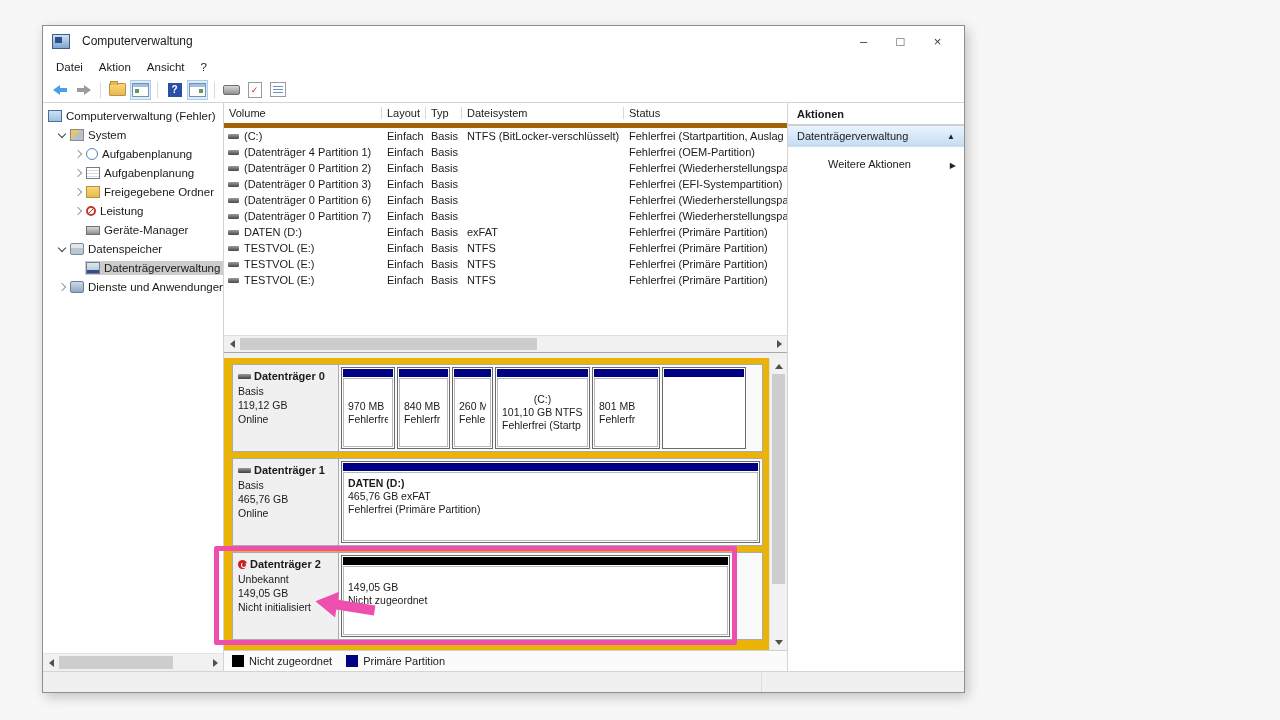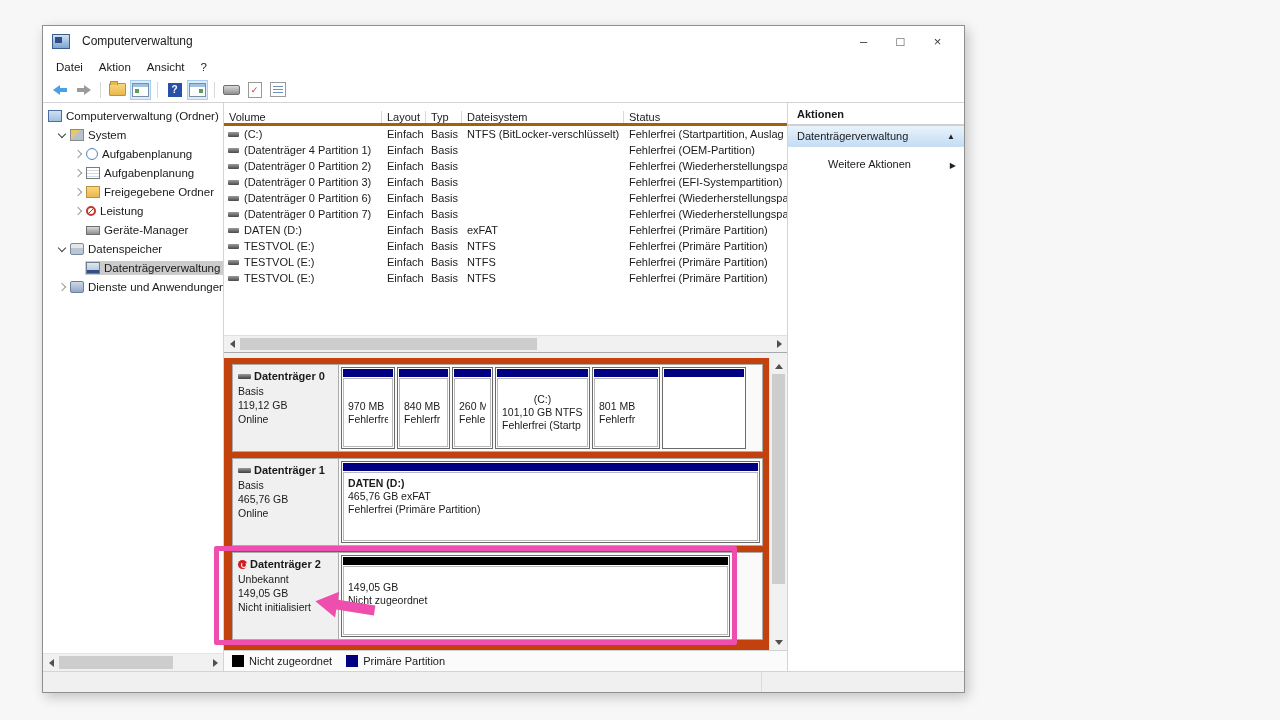--- a/index.html
+++ b/index.html
@@ -76,30 +76,30 @@
   .tri-l{width:0;height:0;border:4px solid transparent;border-right:5px solid #505050;border-left:none}
   .tri-r{width:0;height:0;border:4px solid transparent;border-left:5px solid #505050;border-right:none}
   .tri-u{width:0;height:0;border:4px solid transparent;border-bottom:5px solid #505050;border-top:none}
   .tri-d{width:0;height:0;border:4px solid transparent;border-top:5px solid #505050;border-bottom:none}
   .sb-track{flex:1;position:relative}
   .sb-thumb{position:absolute;background:#cdcdcd}
   .tree-hscroll{position:absolute;left:0;right:0;bottom:0;height:17px;border-top:1px solid #e4e4e4}
   
   .center{flex:1;min-width:0;display:flex;flex-direction:column;border-right:1px solid #d4d4d4;background:#fff}
   .voltable{height:232px;flex:0 0 auto;overflow:hidden;font-size:11px}
-  .vhead{display:flex;height:20px;align-items:flex-end;border-bottom:3px solid #a16207}
+  .vhead{display:flex;height:20px;align-items:center;border-bottom:5px solid #a16207}
   .vh{display:flex;align-items:center;padding-left:5px;border-right:1px solid #d9d9d9;box-sizing:border-box;flex:0 0 auto;white-space:nowrap;overflow:hidden}
   .vrow{display:flex;height:16px;align-items:center;white-space:nowrap}
   .vc{padding-left:5px;box-sizing:border-box;flex:0 0 auto;overflow:hidden;display:flex;align-items:center}
   .c0{width:158px}.c1{width:44px}.c2{width:36px}.c3{width:162px}.c4{flex:1 1 auto;min-width:0}
   .dico{width:11px;height:5px;background:linear-gradient(#9a9a9a,#4a4a4a);border-radius:1px;margin:0 5px 0 4px;flex:0 0 auto}
   .list-hscroll{border-top:1px solid #e0e0e0;border-bottom:1px solid #a8a8a8;flex:0 0 auto}
   .splitter{height:5px;background:#f0f0f0;flex:0 0 auto}
   
-  .graph{flex:1;position:relative;background:#c2410c;padding:6px 24px 0 8px;overflow:hidden;min-height:0}
+  .graph{flex:1;position:relative;background:#eab308;padding:6px 24px 0 8px;overflow:hidden;min-height:0}
   .disk-row{display:flex;border:1px solid #ababab;margin-bottom:6px;background:#fafafa;height:88px;box-sizing:border-box}
   .dlabel{width:106px;flex:0 0 auto;background:#f0f0f0;border-right:1px solid #ababab;padding:4px 5px;font-size:10.5px;line-height:14px;box-sizing:border-box}
   .dname{font-weight:bold;font-size:11px;display:flex;align-items:center;gap:3px;margin-bottom:1px;white-space:nowrap}
   .dico2{width:13px;height:5px;background:linear-gradient(#9a9a9a,#3f3f3f);border-radius:1px;flex:0 0 auto}
   .badge-red{width:9px;height:9px;border-radius:50%;background:#cc1f1f;flex:0 0 auto;position:relative}
   .badge-red:after{content:"";position:absolute;left:2.5px;top:2.5px;width:4px;height:4px;border:1px solid #fff;border-radius:50%;border-top-color:transparent}
   .parts{flex:1;display:flex;padding:2px;gap:2px;min-width:0}
   .part{border:1px solid #6b6b6b;background:#fff;display:flex;flex-direction:column;flex:0 0 auto;box-sizing:border-box;padding:1px}
   .part.fill{flex:1 1 auto}
   .pband{height:8px;flex:0 0 auto;margin-bottom:1px}
@@ -194,21 +194,21 @@
         <span class="ic-props"></span>
       </span>
   </div>
 
   <div class="content">
 
     <div class="tree">
       <div class="trow" style="padding-left:4px">
         <span class="sel">
             <span class="ticon i-computer"></span>
-            <span>Computerverwaltung (Ordner)</span>
+            <span>Computerverwaltung (Fehler)</span>
           </span>
       </div>
       <div class="trow" style="padding-left:11px">
         <span class="chevbox">
             <span class="chev-open"></span>
           </span>
         <span class="sel">
             <span class="ticon i-system"></span>
             <span>System</span>
           </span>

